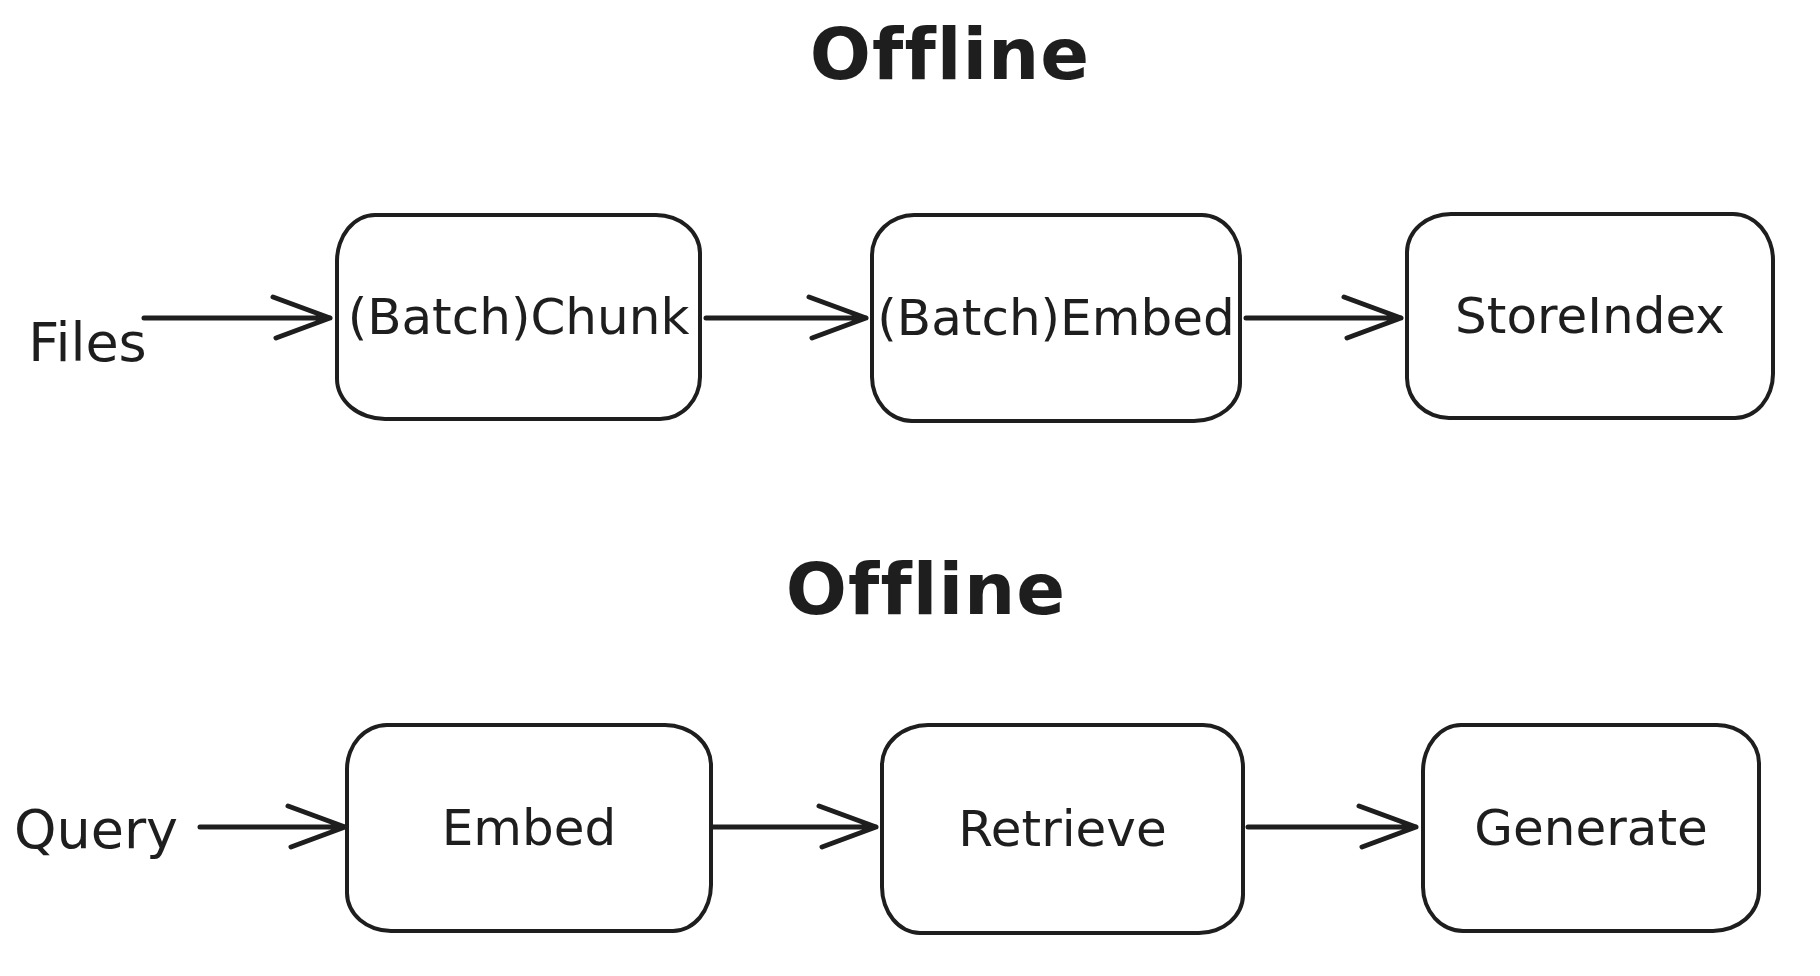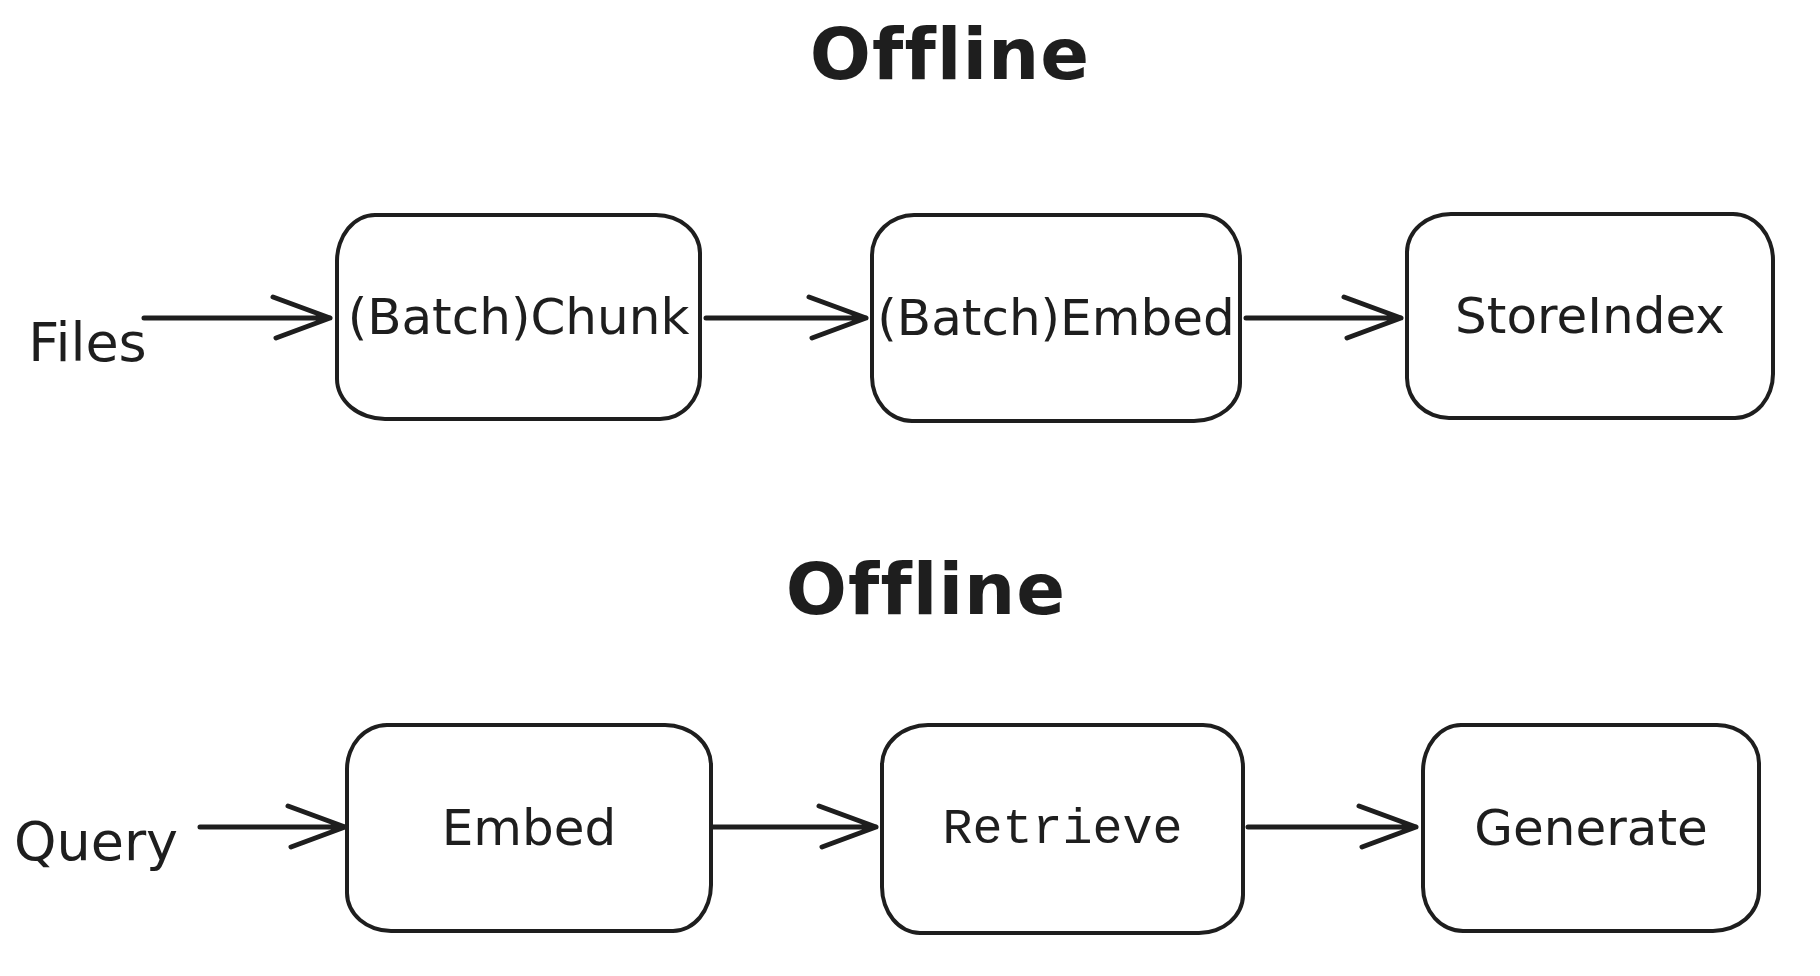--- a/index.html
+++ b/index.html
@@ -28,21 +28,21 @@
   .title-offline { left: 600px; top: 2px;   width: 700px; }
   .title-online  { left: 576px; top: 537px; width: 700px; }
   .source-label {
     position: absolute;
     text-align: center;
     font-size: 54px;
     line-height: 74px;
     white-space: nowrap;
   }
   .label-files { left: 10px; top: 283px; width: 155px; margin-top: 23px; }
-  .label-query { left: 10px; top: 793px; width: 172px; margin-top: 12px; }
+  .label-query { left: 10px; top: 793px; width: 172px; }
   .node {
     position: absolute;
     box-sizing: border-box;
     border: 4px solid var(--stroke, #1e1e1e);
     background: var(--bg, #ffffff);
     display: flex;
     flex-direction: row;
     align-items: center;
     justify-content: center;
     text-align: center;
@@ -52,21 +52,21 @@
   }
   .node-1 { left: 335px;  top: 213px; width: 367px; height: 208px;
             border-radius: 40px 46px 42px 50px / 48px 40px 44px 42px; }
   .node-2 { left: 870px;  top: 213px; width: 372px; height: 210px;
             border-radius: 44px 40px 48px 42px / 42px 46px 40px 46px; }
   .node-3 { left: 1405px; top: 212px; width: 370px; height: 208px;
             border-radius: 46px 42px 40px 44px / 40px 48px 46px 42px; }
   .node-4 { left: 345px;  top: 723px; width: 368px; height: 210px;
             border-radius: 42px 48px 40px 46px / 46px 42px 48px 40px; }
   .node-5 { left: 880px;  top: 723px; width: 365px; height: 212px;
-            border-radius: 48px 42px 46px 40px / 42px 44px 40px 48px; font-family: Liberation Mono, monospace; }
+            border-radius: 48px 42px 46px 40px / 42px 44px 40px 48px; }
   .node-6 { left: 1421px; top: 723px; width: 340px; height: 210px;
             border-radius: 40px 44px 48px 42px / 48px 40px 42px 46px; }
   .arrow {
     position: absolute;
     overflow: visible;
   }
   .a1 { left: 140px;  top: 288px; }
   .a2 { left: 702px;  top: 288px; }
   .a3 { left: 1242px; top: 288px; }
   .a4 { left: 196px;  top: 797px; }

